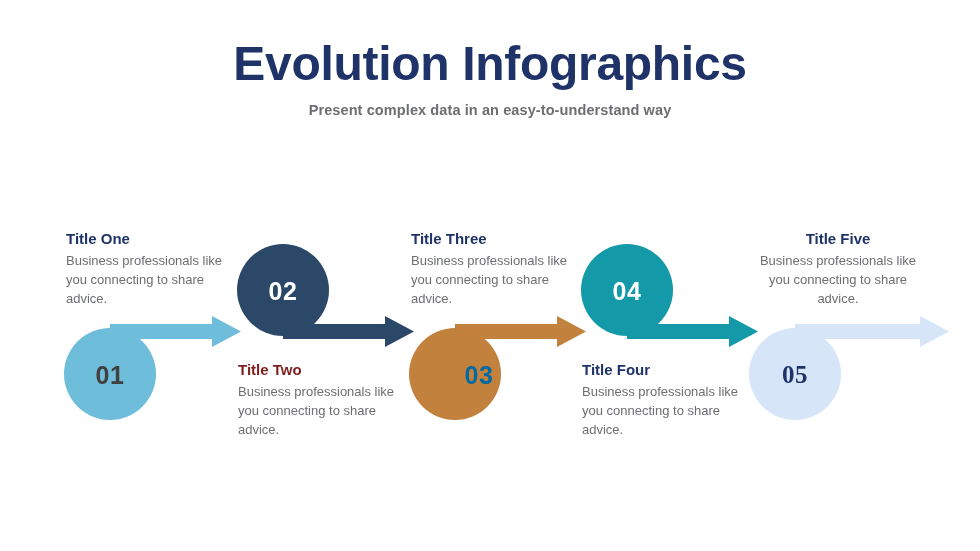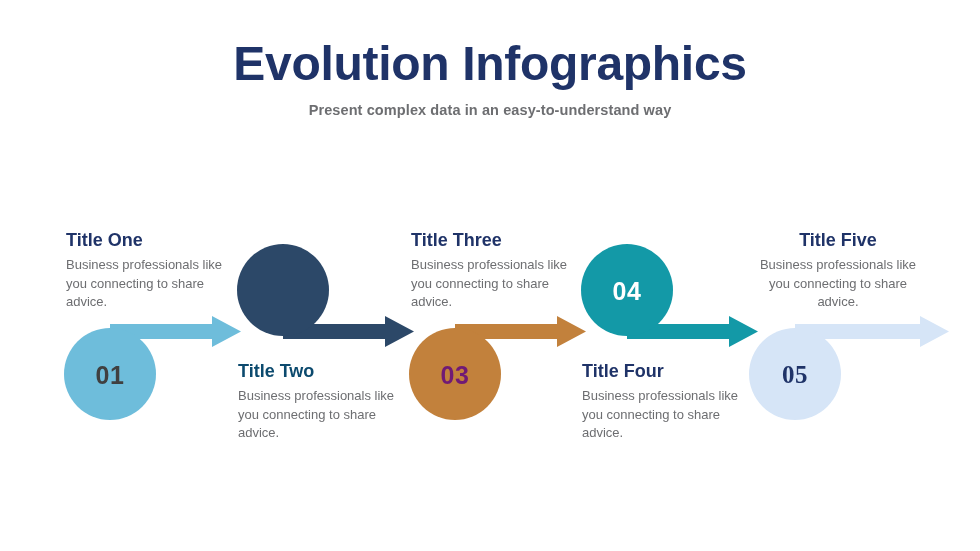--- a/index.html
+++ b/index.html
@@ -74,21 +74,21 @@
     font-family: "Liberation Sans", sans-serif;
   }
   .step-num.dark-text { color: #1F3368; font-family: Liberation Serif, serif; }
 
   
   .step-text {
     position: absolute;
     width: 168px;
   }
   .step-title {
-    font-size: 18px;
+    font-size: 15px;
     font-weight: bold;
     color: #1F3368;
     margin: 0 0 5px 0;
     line-height: 1.15;
     font-family: "Liberation Sans", sans-serif;
   }
   .step-desc {
     font-size: 13px;
     color: #6D6E71;
     line-height: 1.45;
@@ -121,31 +121,32 @@
 
       <circle id="circle1" cx="110" cy="374" r="46" fill="#6EBDDB"></circle>
       <circle id="circle2" cx="283" cy="290" r="46" fill="#2C4868"></circle>
       <circle id="circle3" cx="455" cy="374" r="46" fill="#C2813C"></circle>
       <circle id="circle4" cx="627" cy="290" r="46" fill="#1399A7"></circle>
       <circle id="circle5" cx="795" cy="374" r="46" fill="#D6E5F7"></circle>
     </svg>
   </div>
 
   <div class="step-num" style="left: 64px; top: 361px; color: #404040;">01</div>
-  <div class="step-num" style="left: 409px; top: 361px; color: #701a75;">03</div>
+  <div class="step-num" style="left: 237px; top: 277px; color: rgb(255, 255, 255);">02</div>
+  <div class="step-num" style="left: 433px; top: 361px; color: #0369a1;">03</div>
   <div class="step-num" style="left: 581px; top: 277px; color: rgb(255, 255, 255);">04</div>
   <div class="step-num dark-text" style="left: 749px; top: 361px; color: rgb(31, 51, 104);">05</div>
 
   <div class="step-text" style="left:66px; top:230px;">
     <div class="step-title" style="color: rgb(31, 51, 104);">Title One</div>
     <div class="step-desc" style="color: rgb(109, 110, 113);">Business professionals like you connecting to share advice.</div>
   </div>
 
   <div class="step-text" style="left:238px; top:361px;">
-    <div class="step-title" style="color: #0c4a6e;">Title Two</div>
+    <div class="step-title" style="color: #7f1d1d;">Title Two</div>
     <div class="step-desc" style="color: rgb(109, 110, 113);">Business professionals like you connecting to share advice.</div>
   </div>
 
   <div class="step-text" style="left:411px; top:230px;">
     <div class="step-title" style="color: rgb(31, 51, 104);">Title Three</div>
     <div class="step-desc" style="color: rgb(109, 110, 113);">Business professionals like you connecting to share advice.</div>
   </div>
 
   <div class="step-text" style="left:582px; top:361px;">
     <div class="step-title" style="color: rgb(31, 51, 104);">Title Four</div>

